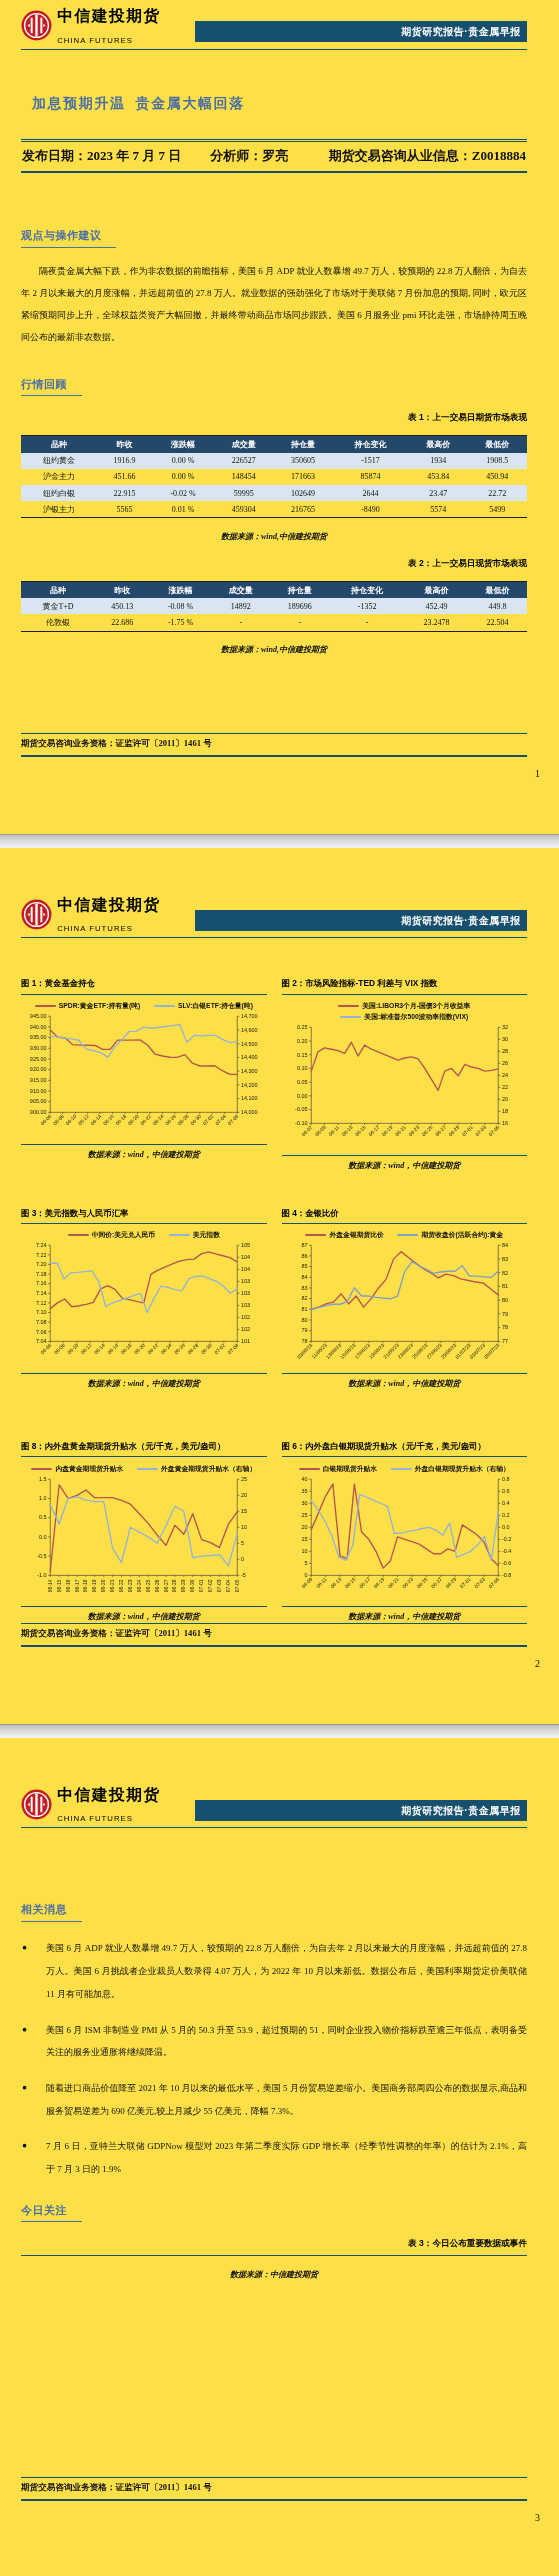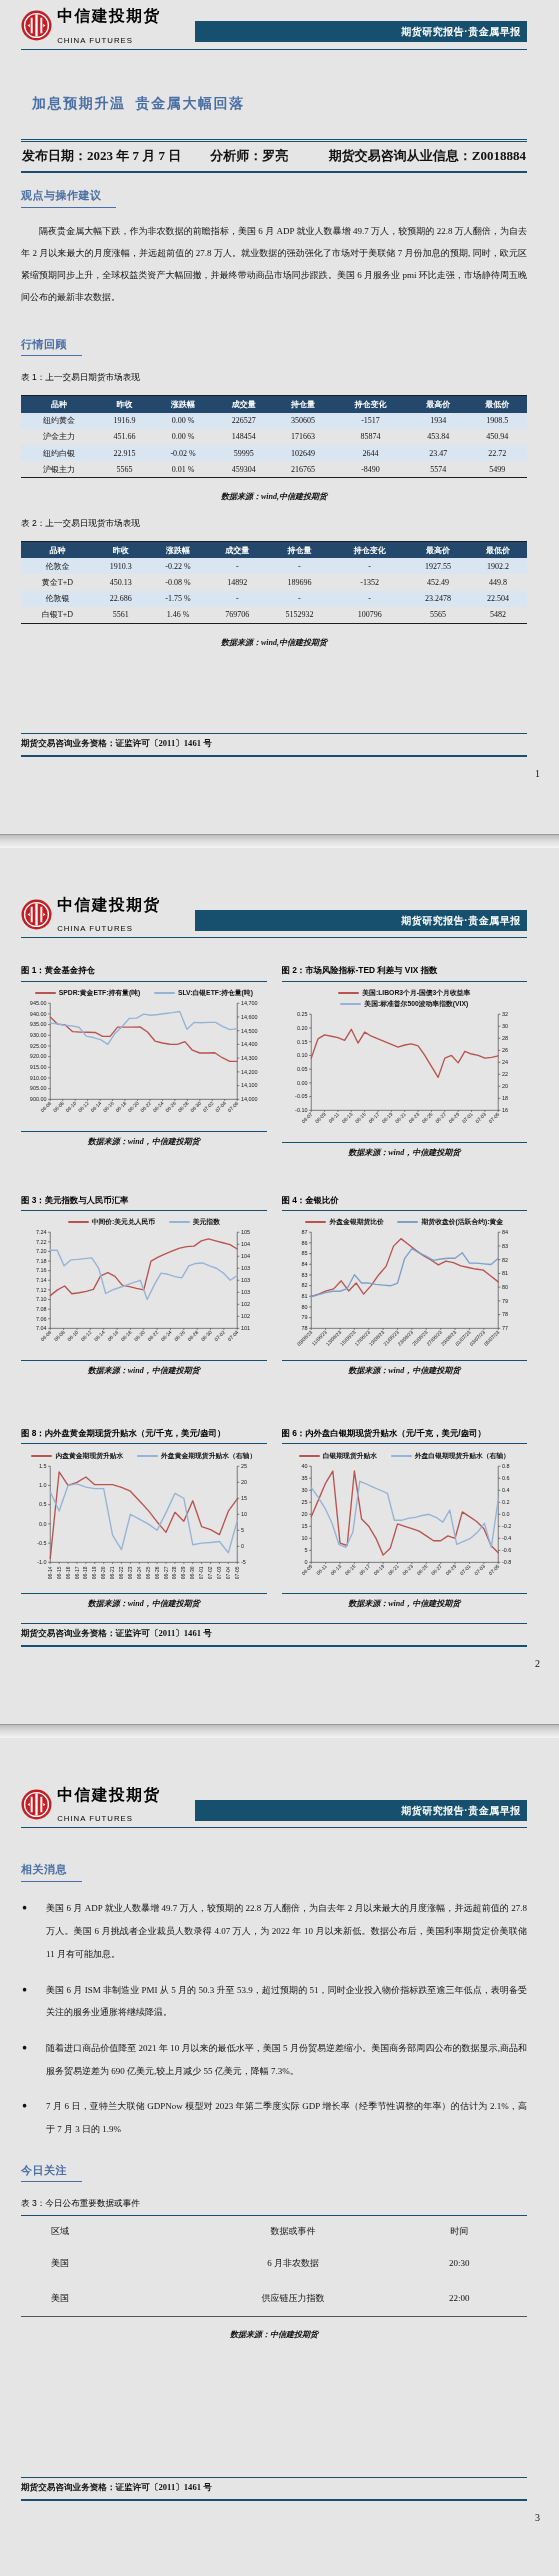--- a/index.html
+++ b/index.html
@@ -1,37 +1,37 @@
 <!DOCTYPE html>
 <html style="font-size:8.4px"><head>
 <meta charset="utf-8">
 <style>
   html,body{margin:0;padding:0;}
   body{width:559px;background:#fff;font-family:"Liberation Serif",serif;color:#111;}
-  .page{position:relative;overflow:hidden;background:#e5e5e5;}
+  .page{position:relative;overflow:hidden;background:#fde047;}
   .p1{height:834px}.p2{height:876px}.p3{height:840px}
   .page-sep{height:13px;background:linear-gradient(180deg,#bdbdbd 0%,#dcdcdc 45%,#f4f4f4 100%);border-top:0.5px solid #9a9a9a;}
   
   .hdr{display:flex;align-items:flex-end;padding:7.3px 32px 0 21px;}
   .p2 .hdr,.p3 .hdr{padding-top:48px;}
   .logo{display:flex;align-items:center;gap:5.2px;}
   .logo-txt .cn{font-size:15.7px;font-weight:bold;letter-spacing:1.6px;color:#000;line-height:1.1;}
   .logo-txt .en{font-size:7.8px;letter-spacing:1px;font-family:"Liberation Sans",sans-serif;color:#000;margin-top:11px;}
   .banner{flex:1;margin-left:34px;margin-bottom:2.1px;background:#17506e;color:#fff;height:21px;display:flex;align-items:center;justify-content:flex-end;padding-right:6.3px;font-family:"Liberation Sans",sans-serif;font-weight:bold;font-size:10px;letter-spacing:0.5px;}
   .hdr-rule{margin:4.2px 32px 0 21px;border-top:1.6px solid #17506e;}
   
   .doc-title{margin:45px 32px 0;text-align:left;color:#4a6fa5;font-size:14px;font-weight:bold;font-family:Liberation Mono, monospace;letter-spacing:1.6px;}
   .meta{margin:26px 32px 0 21px;border-top:0.5px solid #17506e;padding-top:1.6px;}
   .meta-in{border-top:1.6px solid #17506e;border-bottom:2.1px solid #17506e;display:flex;align-items:center;padding:4.7px 1px 5.7px;font-weight:bold;font-size:13px;}
   .meta-in .m2{margin-left:29px}.meta-in .m3{margin-left:auto}
-  .content{padding:0 32px 0 21px;}
+  .content{padding:0 32px 0 21px;margin-top:40px;}
   h2.sec{margin:15.7px 0 0;color:#4a6fa5;font-size:11px;font-weight:bold;font-family:"Liberation Sans",sans-serif;display:inline-block;border-bottom:1px solid #4a6fa5;padding:0 14.6px 3.1px 0;letter-spacing:0.5px;}
   h2.mt{margin-top:29px;}
   .para{margin:12.5px 0 0;font-size:9px;line-height:2.45;text-align:justify;text-indent:2em;}
-  .tbl-cap{margin:15.7px 0 0;font-weight:normal;font-size:8.6px;font-family:"Liberation Sans",sans-serif;color:#000;}
+  .tbl-cap{margin:15.7px 0 0;font-weight:bold;font-size:8.6px;font-family:"Liberation Sans",sans-serif;color:#000;text-align:right;}
   .tbl-wrap{margin-top:11.5px;}
   table.data{width:100%;border-collapse:collapse;border-top:1.6px solid #1d1d1d;border-bottom:1.6px solid #1d1d1d;font-size:8px;}
   table.data th{background:#24486b;color:#fff;font-weight:bold;padding:2.6px 2.1px;text-align:center;}
   table.data td{padding:2.6px 2.1px;text-align:center;}
   table.data tbody tr:nth-child(odd) td{background:#d9e5f1;}
   .source{margin-top:12.5px;font-weight:bold;font-style:italic;font-size:8px;text-align:center;}
   
   .figrow{display:flex;gap:15px;margin-top:27px;}
   .figrow.r2{margin-top:37px}.figrow.r3{margin-top:52px}
   .fig{flex:1;min-width:0;}
@@ -169,58 +169,38 @@
               <th>涨跌幅</th>
               <th>成交量</th>
               <th>持仓量</th>
               <th>持仓变化</th>
               <th>最高价</th>
               <th>最低价</th>
             </tr>
           </thead>
           <tbody>
             <tr>
-              <td>伦敦金</td>
-              <td>1910.3</td>
-              <td>-0.22 %</td>
-              <td>-</td>
-              <td>-</td>
-              <td>-</td>
-              <td>1927.55</td>
-              <td>1902.2</td>
-            </tr>
-            <tr>
               <td>黄金T+D</td>
               <td>450.13</td>
               <td>-0.08 %</td>
               <td>14892</td>
               <td>189696</td>
               <td>-1352</td>
               <td>452.49</td>
               <td>449.8</td>
             </tr>
             <tr>
               <td>伦敦银</td>
               <td>22.686</td>
               <td>-1.75 %</td>
               <td>-</td>
               <td>-</td>
               <td>-</td>
               <td>23.2478</td>
               <td>22.504</td>
-            </tr>
-            <tr>
-              <td>白银T+D</td>
-              <td>5561</td>
-              <td>1.46 %</td>
-              <td>769706</td>
-              <td>5152932</td>
-              <td>100796</td>
-              <td>5565</td>
-              <td>5482</td>
             </tr>
           </tbody>
         </table>
       </div>
     <div class="source">数据来源：wind,中信建投期货</div>
   </div>
 
   <div class="pfoot">期货交易咨询业务资格：证监许可〔2011〕1461 号</div>
   <div class="pnum">1</div>
 </div>
@@ -839,42 +819,19 @@
       </div>
       <div class="bullet">
         <span class="dot">●</span>
         <span class="txt">7 月 6 日，亚特兰大联储 GDPNow 模型对 2023 年第二季度实际 GDP 增长率（经季节性调整的年率）的估计为 2.1%，高于 7 月 3 日的 1.9%</span>
       </div>
     </div>
 
     <h2 class="sec" style="margin-top:22px">今日关注</h2>
     <div class="tbl-cap">表 3：今日公布重要数据或事件</div>
     <div class="t3-rule"></div>
-    <div>
-        <table class="plain">
-          <thead>
-            <tr>
-              <th>区域</th>
-              <th>数据或事件</th>
-              <th>时间</th>
-            </tr>
-          </thead>
-          <tbody>
-            <tr>
-              <td>美国</td>
-              <td>6 月非农数据</td>
-              <td>20:30</td>
-            </tr>
-            <tr>
-              <td>美国</td>
-              <td>供应链压力指数</td>
-              <td>22:00</td>
-            </tr>
-          </tbody>
-        </table>
-      </div>
     <div class="source">数据来源：中信建投期货</div>
   </div>
 
   <div class="pfoot">期货交易咨询业务资格：证监许可〔2011〕1461 号</div>
   <div class="pnum">3</div>
 </div>
 
 
 </body></html>

